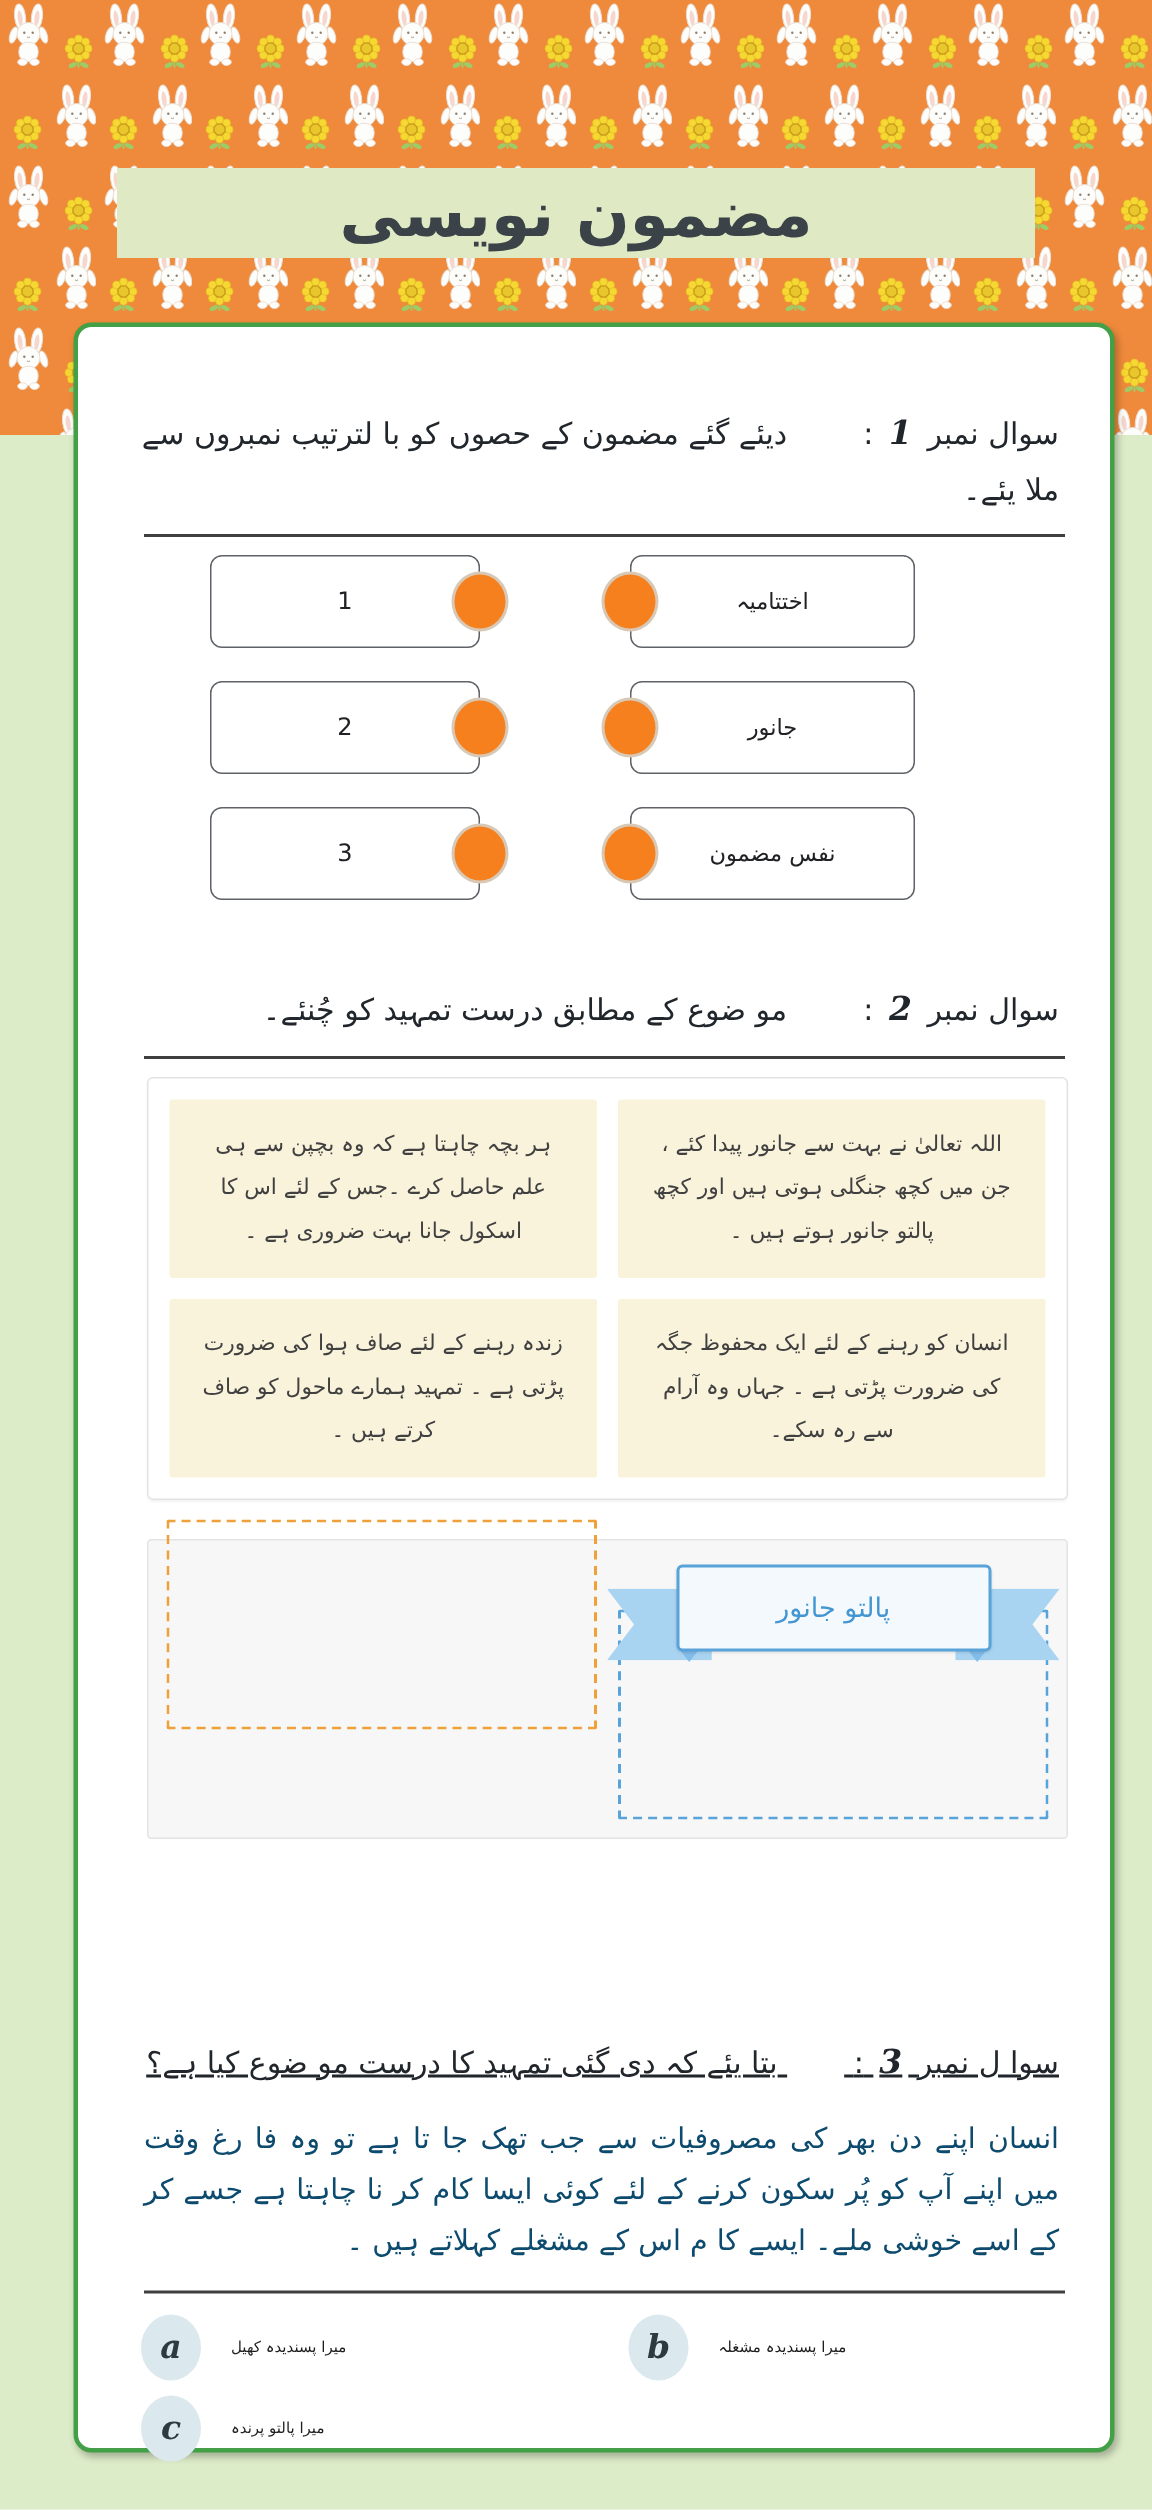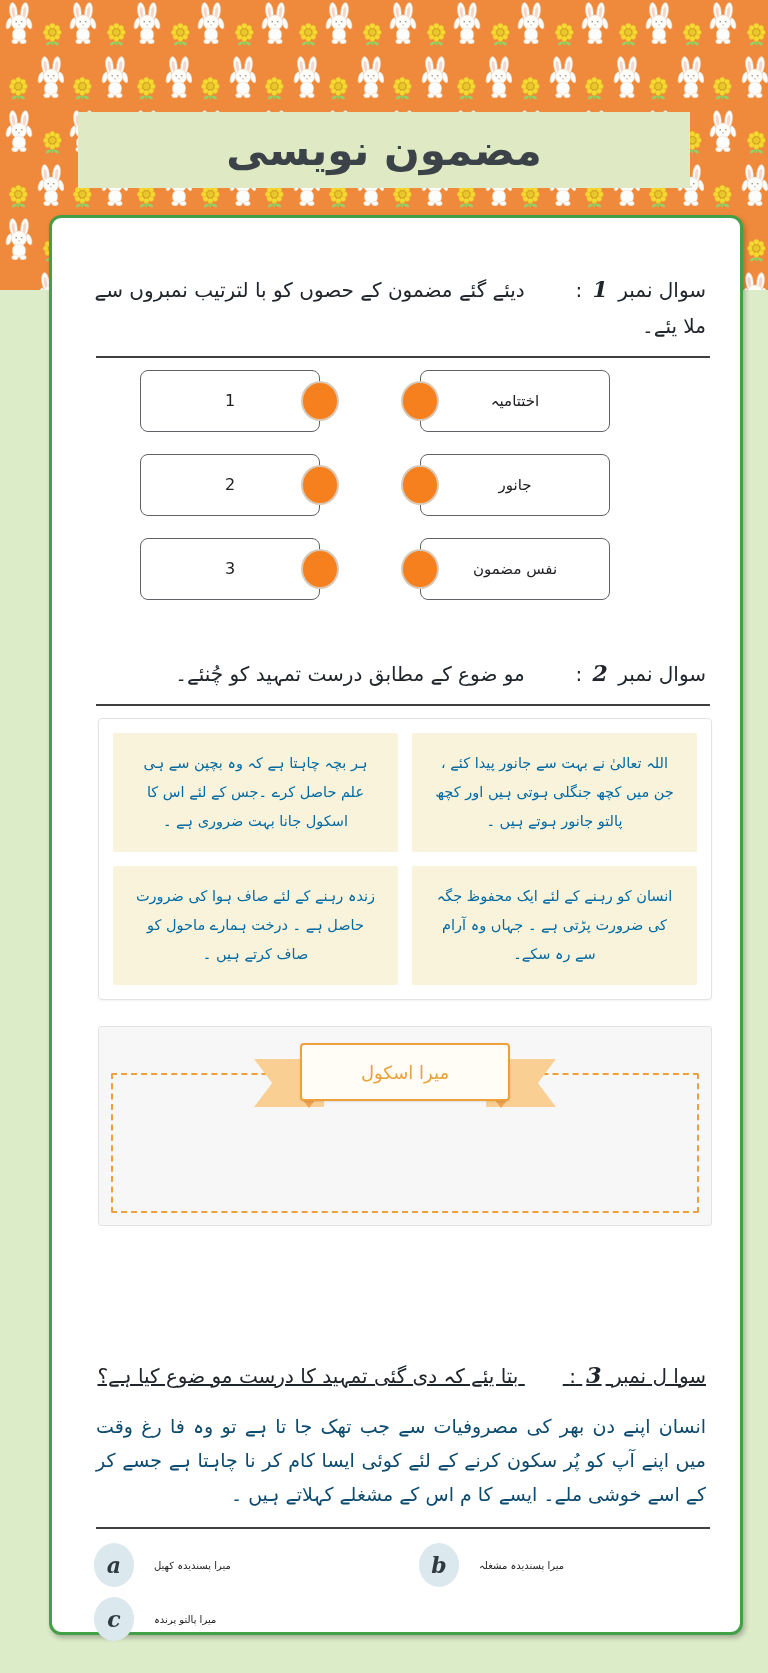--- a/index.html
+++ b/index.html
@@ -9,21 +9,21 @@
     --ribbon-blue:#58a3d9; --ribbon-blue-tail:#a9d4f1; --ribbon-blue-fold:#82bce8;
     --option-circle:#dbe8ee;
   }
   *{box-sizing:border-box; margin:0; padding:0;}
   body{font-family:"DejaVu Sans",sans-serif; background:var(--page-green,#dcebc8);}
   .page{position:relative; width:768px; height:1673px; overflow:hidden; margin:0 auto;}
 
   
   .header{position:absolute; top:0; left:0; width:768px; height:290px;}
   .header svg{display:block;}
-  .banner{position:absolute; left:78px; top:112px; width:612px; height:76px;
+  .banner{position:absolute; left:78px; top:112px; width:612px; height:60px;
     background:var(--banner-green,#dfe9c3); display:flex; align-items:center; justify-content:center;}
   .banner span{font-size:42px; font-weight:bold; color:#3b4348; direction:rtl;}
 
   
   .card{position:absolute; top:215px; left:37px; width:694px; height:1420px;
     background:#fff; border:3px solid var(--card-border,#43a047); border-radius:12px;
     box-shadow:2px 3px 5px rgba(0,0,0,.25); padding:52px 26px 40px 26px;margin-left:12px;}
 
   .q-head{direction:rtl; text-align:right; font-size:20px; color:#20262b; line-height:1.75; padding:0 8px;}
   .q-num{font-family:"DejaVu Serif",serif; font-style:italic; font-weight:bold; font-size:22px; padding:0 4px;}
@@ -41,21 +41,21 @@
     background:var(--match-circle,#f5801d); border:2px solid #d8c8b5; transform:translateY(-50%);}
   .mcircle.on-right{right:-20px;}
   .mcircle.on-left{left:-20px;}
 
   
   .q2-head{margin-top:54px;}
   .choices-wrap{margin:12px 2px 0 20px; border:1px solid #e3e3e3; border-radius:4px; background:#fff;
     padding:14px; box-shadow:0 1px 2px rgba(0,0,0,.05);}
   .choices{direction:rtl; display:grid; grid-template-columns:1fr 1fr; gap:14px;}
   .choice{background:var(--choice-cream,#faf3dc); border-radius:2px; padding:16px 18px;
-    font-size:14.5px; color:#0369a1; text-align:center; line-height:2.0; min-height:100px;
+    font-size:14.5px; color:#404040; text-align:center; line-height:2.0; min-height:100px;
     display:flex; align-items:center; justify-content:center;}
 
   
   .sort-section{margin:26px 2px 0 20px; background:#f7f7f7; border:1px solid #e3e3e3; border-radius:3px;
     padding:14px 12px 12px 12px; display:flex; gap:14px; height:200px;}
   .sort-col{flex:1; position:relative;}
   .ribbon{position:relative; width:210px; height:58px; margin:2px auto 0; z-index:2;}
   .tail{position:absolute; top:16px; width:70px; height:48px;}
   .tail.t-left{left:-46px; clip-path:polygon(0 0,100% 0,100% 100%,0 100%,26% 50%);}
   .tail.t-right{right:-46px; clip-path:polygon(0 0,100% 0,74% 50%,100% 100%,0 100%);}
@@ -191,34 +191,37 @@
       <span class="gap"></span>
       <span>مو ضوع کے مطابق درست  تمہید کو چُنئے۔</span>
     </div>
     <hr class="rule">
 
     <div class="choices-wrap">
       <div class="choices">
         <div class="choice">اللہ تعالیٰ نے بہت سے جانور پیدا کئے ، جن میں کچھ جنگلی ہوتی ہیں اور کچھ پالتو جانور ہوتے ہیں ۔</div>
         <div class="choice">ہر بچہ چاہتا ہے کہ وہ بچپن سے ہی علم حاصل کرے ۔جس کے لئے اس کا اسکول جانا بہت ضروری ہے ۔</div>
         <div class="choice">انسان کو رہنے کے لئے ایک محفوظ جگہ کی ضرورت پڑتی ہے ۔ جہاں وہ آرام سے رہ سکے۔</div>
-        <div class="choice">زندہ رہنے کے لئے صاف ہوا کی ضرورت حاصل ہے ۔ درخت ہمارے ماحول کو صاف کرتے ہیں ۔</div>
+        <div class="choice">زندہ رہنے کے لئے صاف ہوا کی ضرورت پڑتی ہے ۔ تمہید ہمارے ماحول کو صاف کرتے ہیں ۔</div>
       </div>
     </div>
 
     <div class="sort-section">
       <div class="sort-col">
-        <div class="ribbon orange">
+        <div class="zone z-orange"></div>
+      </div>
+      <div class="sort-col">
+        <div class="ribbon blue">
           <div class="tail t-left"></div>
           <div class="tail t-right"></div>
           <div class="fold f-left"></div>
           <div class="fold f-right"></div>
-          <div class="rib-box">میرا اسکول</div>
-        </div>
-        <div class="zone z-orange"></div>
+          <div class="rib-box">پالتو جانور</div>
+        </div>
+        <div class="zone z-blue"></div>
       </div>
     </div>
 
     <div class="q-head q3-head" dir="rtl">
       <span>سوا ل نمبر</span>
       <b class="q-num">3</b>
       <span>:</span>
       <span class="gap"></span>
       <span>بتا یئے کہ  دی گئی تمہید کا درست مو ضوع کیا ہے؟</span>
     </div>

